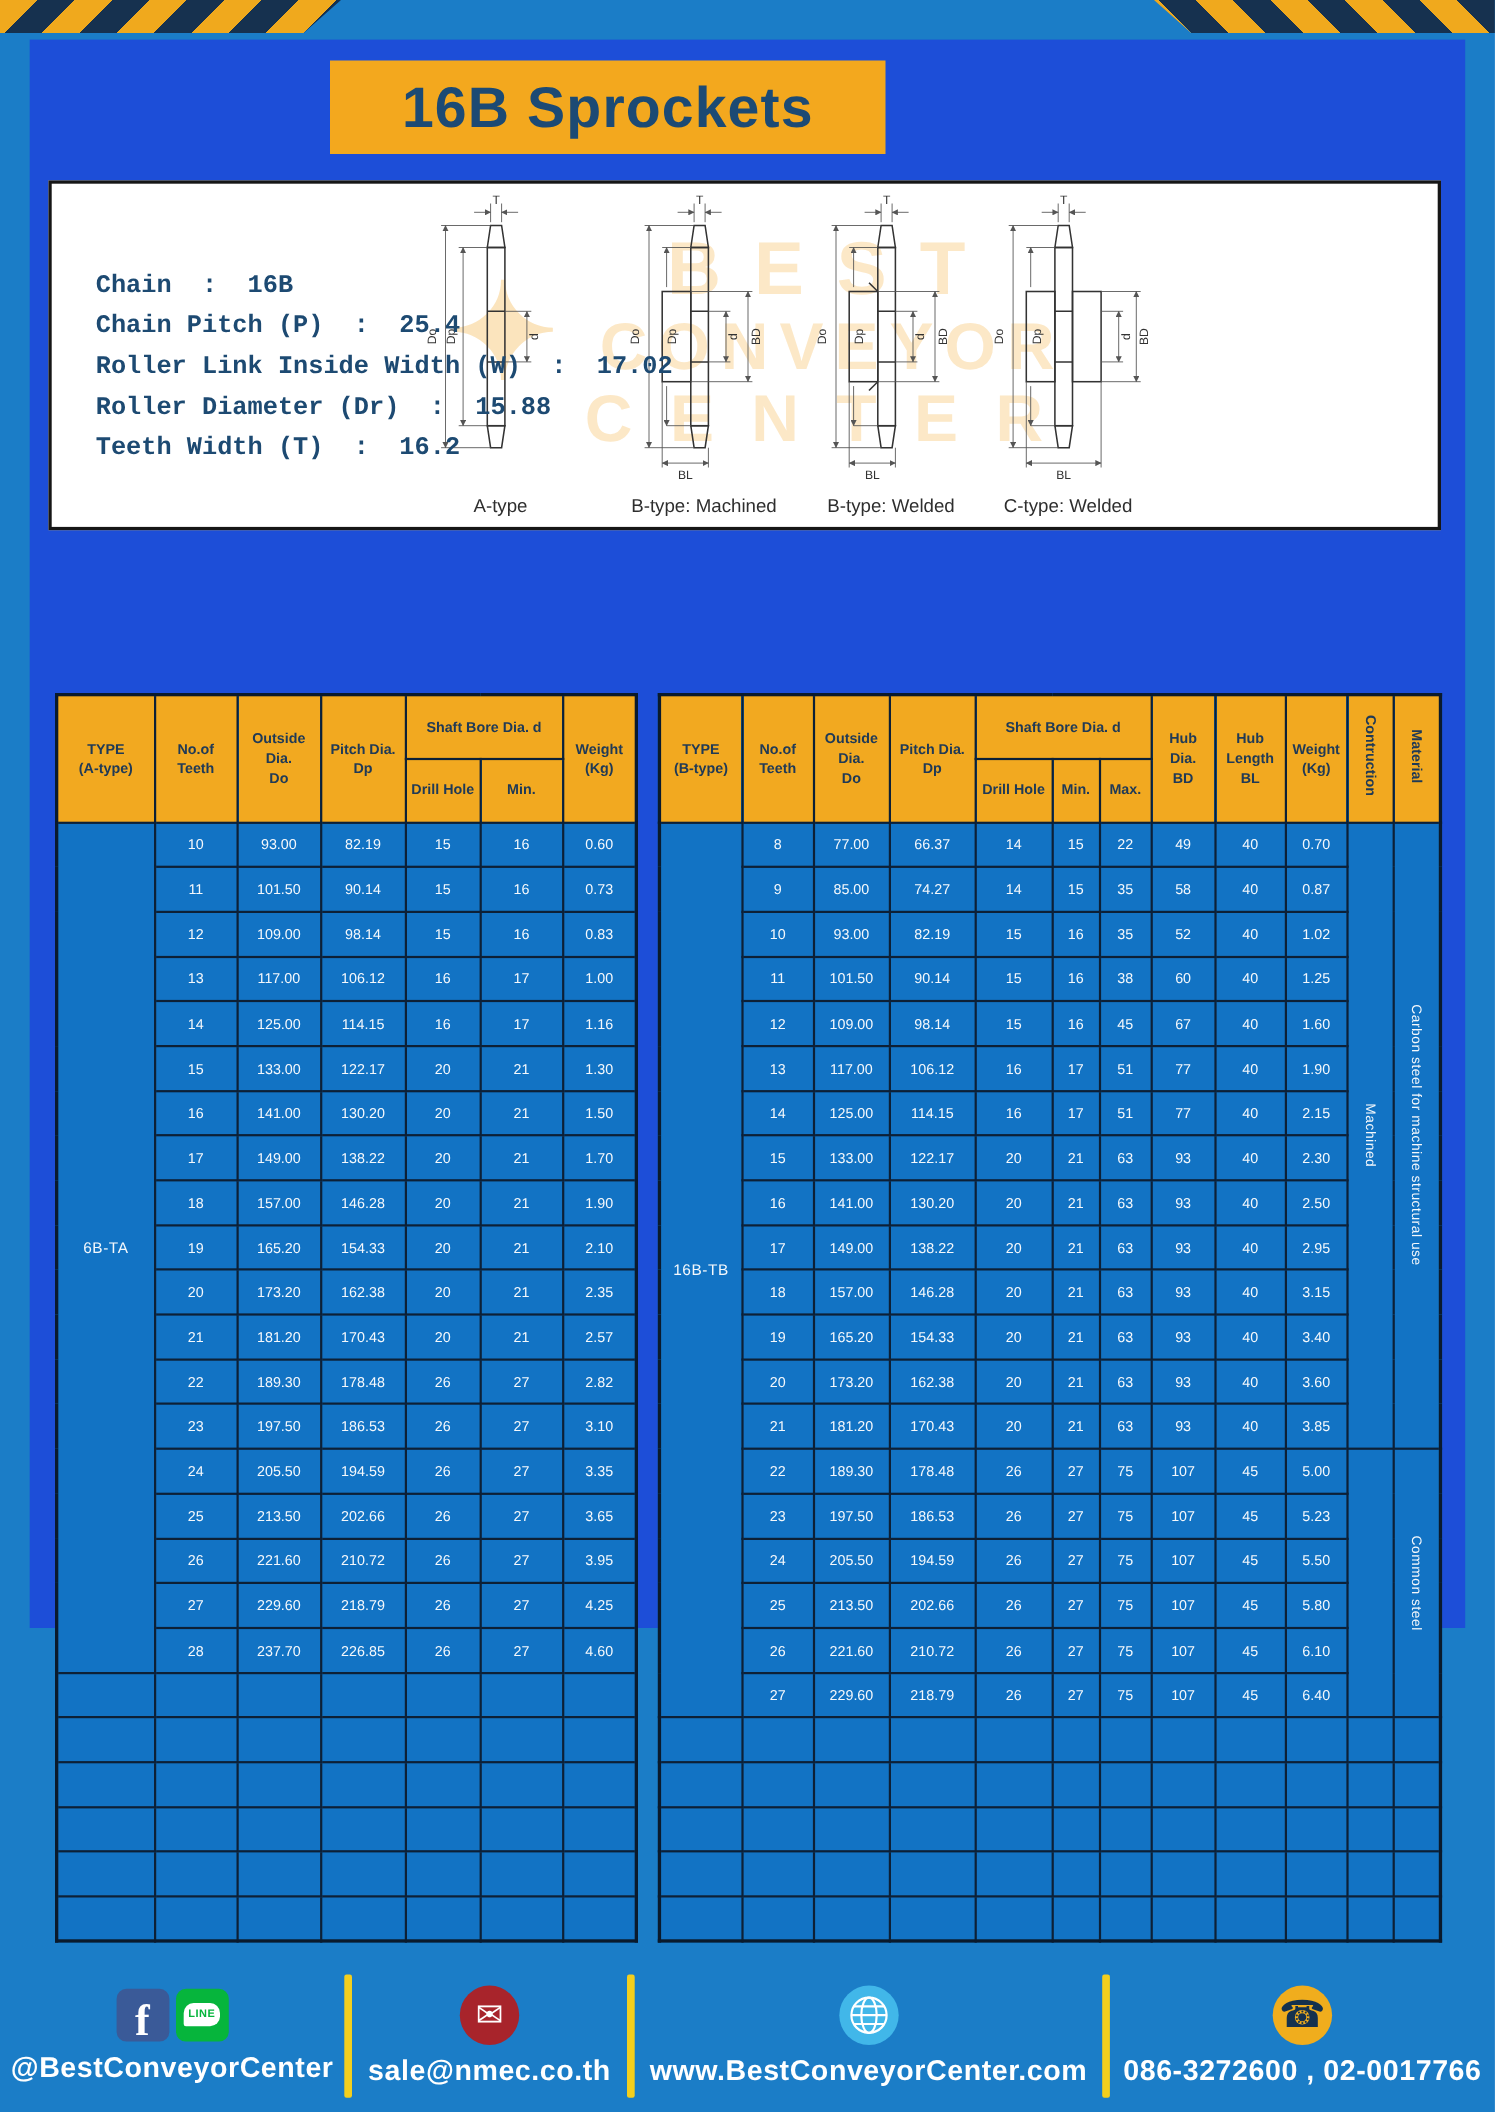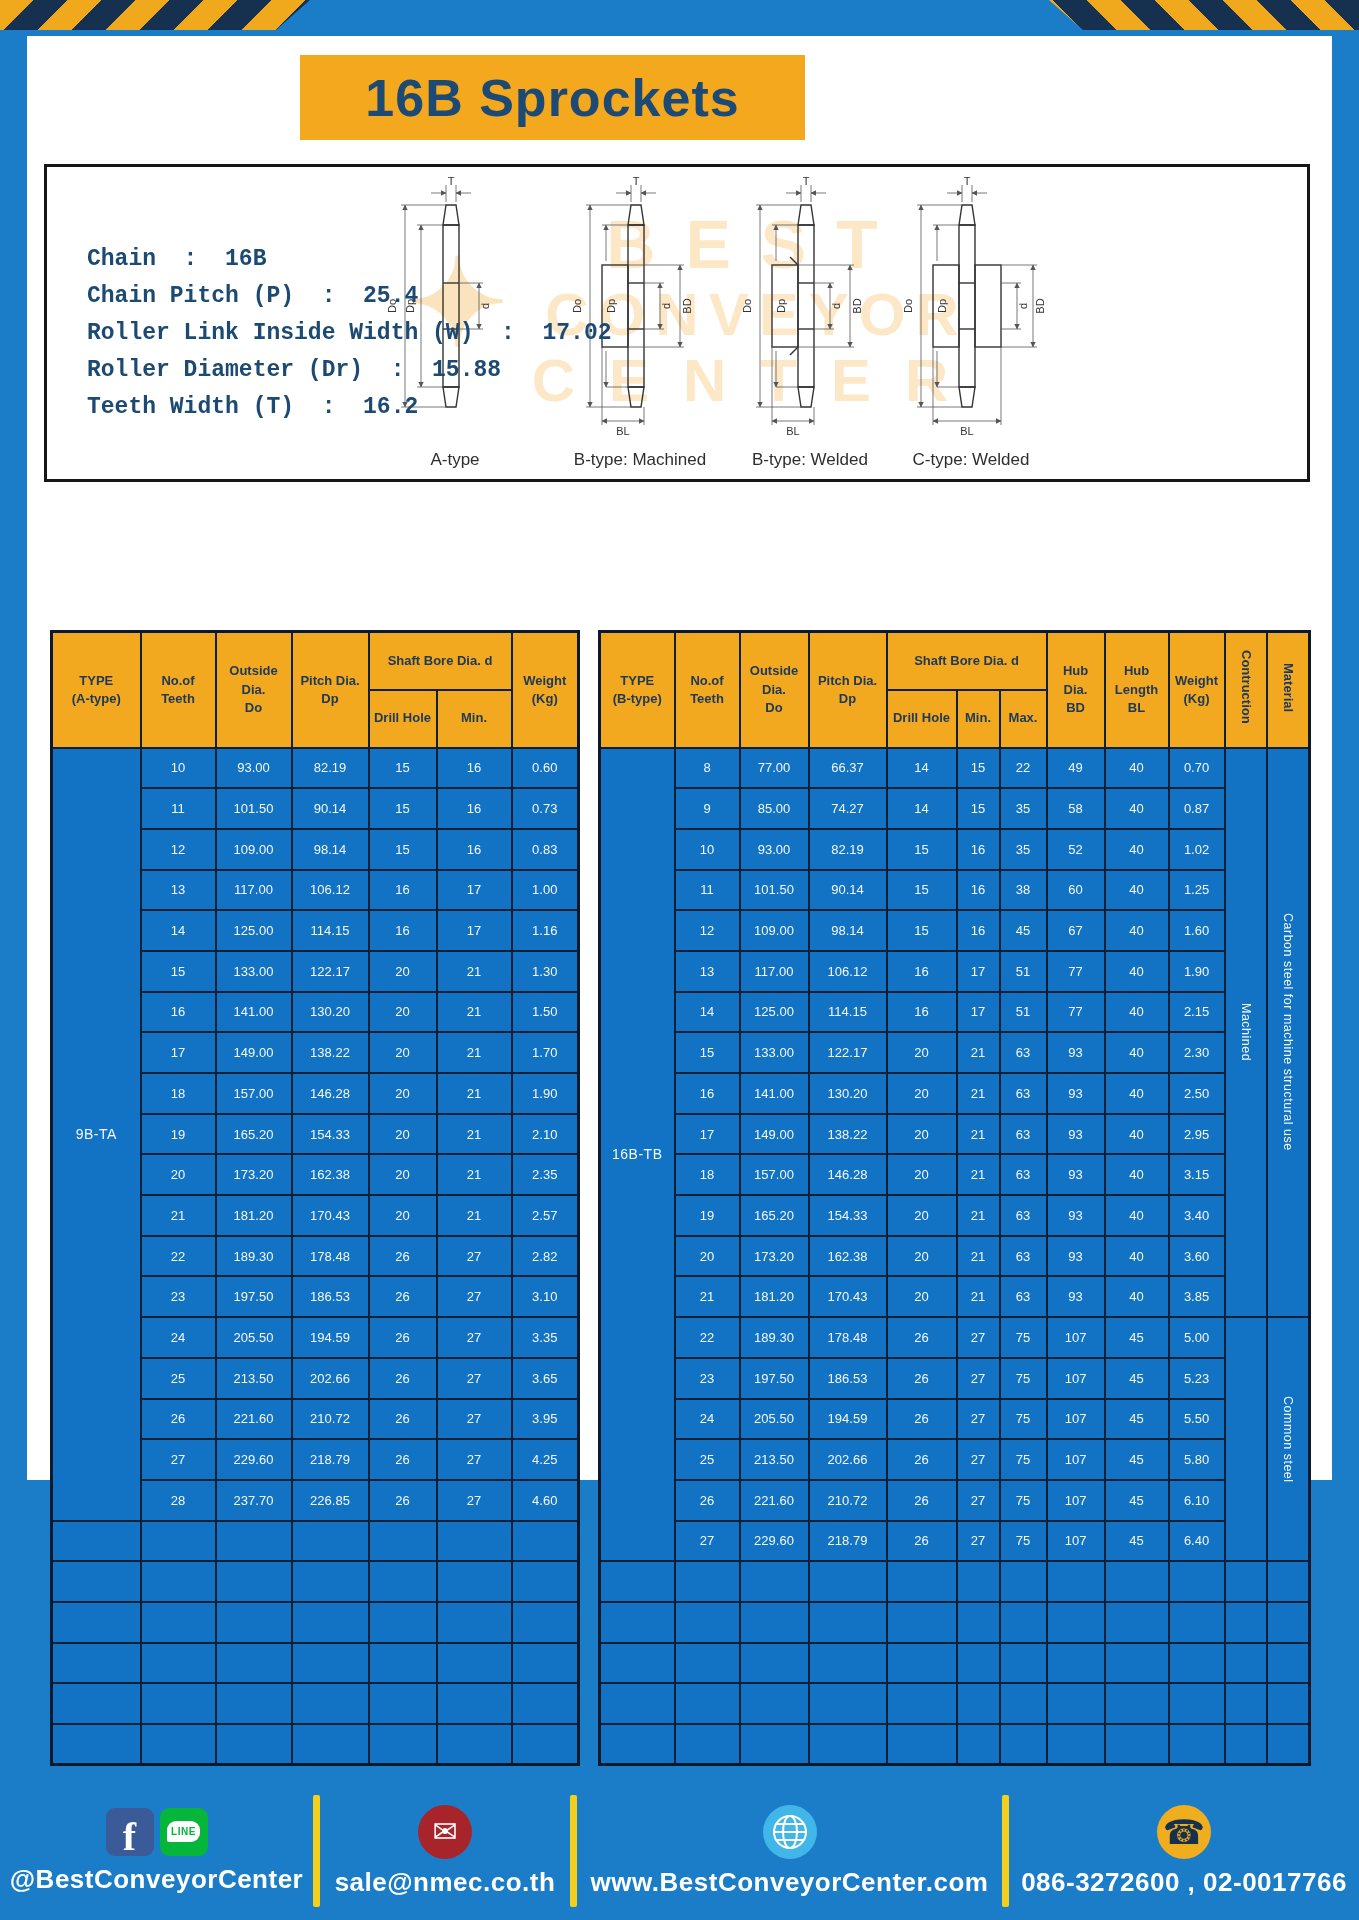--- a/index.html
+++ b/index.html
@@ -6,21 +6,21 @@
   body { font-family:"Liberation Sans", sans-serif; }
   .page { position:relative; width:1359px; height:1920px; background:#1b7dc7; overflow:hidden; }
 
   
   .stripes { position:absolute; top:0; height:30px; width:310px;
     background:repeating-linear-gradient(135deg,#f0a91d 0 24px,#16314f 24px 48px); }
   .stripes.left  { left:0;  clip-path:polygon(0 0,100% 0,calc(100% - 34px) 100%,0 100%); }
   .stripes.right { right:0; clip-path:polygon(0 0,100% 0,100% 100%,34px 100%);
     background:repeating-linear-gradient(45deg,#f0a91d 0 24px,#16314f 24px 48px); }
 
-  .panel { position:absolute; left:27px; top:36px; width:1305px; height:1444px; background:#ffffff; }
+  .panel { position:absolute; left:27px; top:36px; width:1305px; height:1444px; background:#1d4ed8; }
 
   .banner { position:absolute; left:273px; top:19px; width:505px; height:85px; background:#f3a81e;
     display:flex; align-items:center; justify-content:center; }
   .banner h1 { font-size:52px; font-weight:bold; color:#1c4a74; letter-spacing:1px; }
 
   .diagram-box { position:absolute; left:17px; top:128px; width:1266px; height:318px;
     border:3px solid #161616; background:#fff; }
   .specs { position:absolute; left:40px; top:74px; z-index:2; }
   .spec-line { font-size:23px; font-weight:bold; color:#1d4a72; line-height:37px; white-space:pre;font-family:Liberation Mono, monospace; }
 
@@ -301,21 +301,21 @@
           <th rowspan="2">Weight
 (Kg)</th>
         </tr>
         <tr>
           <th>Drill Hole</th>
           <th>Min.</th>
         </tr>
       </thead>
       <tbody id="tbodyA">
           <tr>
-            <td class="type-cell" rowspan="19">9B-TA</td>
+            <td class="type-cell" rowspan="19">6B-TA</td>
             <td class="cell">10</td>
             <td class="cell">93.00</td>
             <td class="cell">82.19</td>
             <td class="cell">15</td>
             <td class="cell">16</td>
             <td class="cell">0.60</td>
           </tr>
           <tr>
             <td class="cell">11</td>
             <td class="cell">101.50</td>

